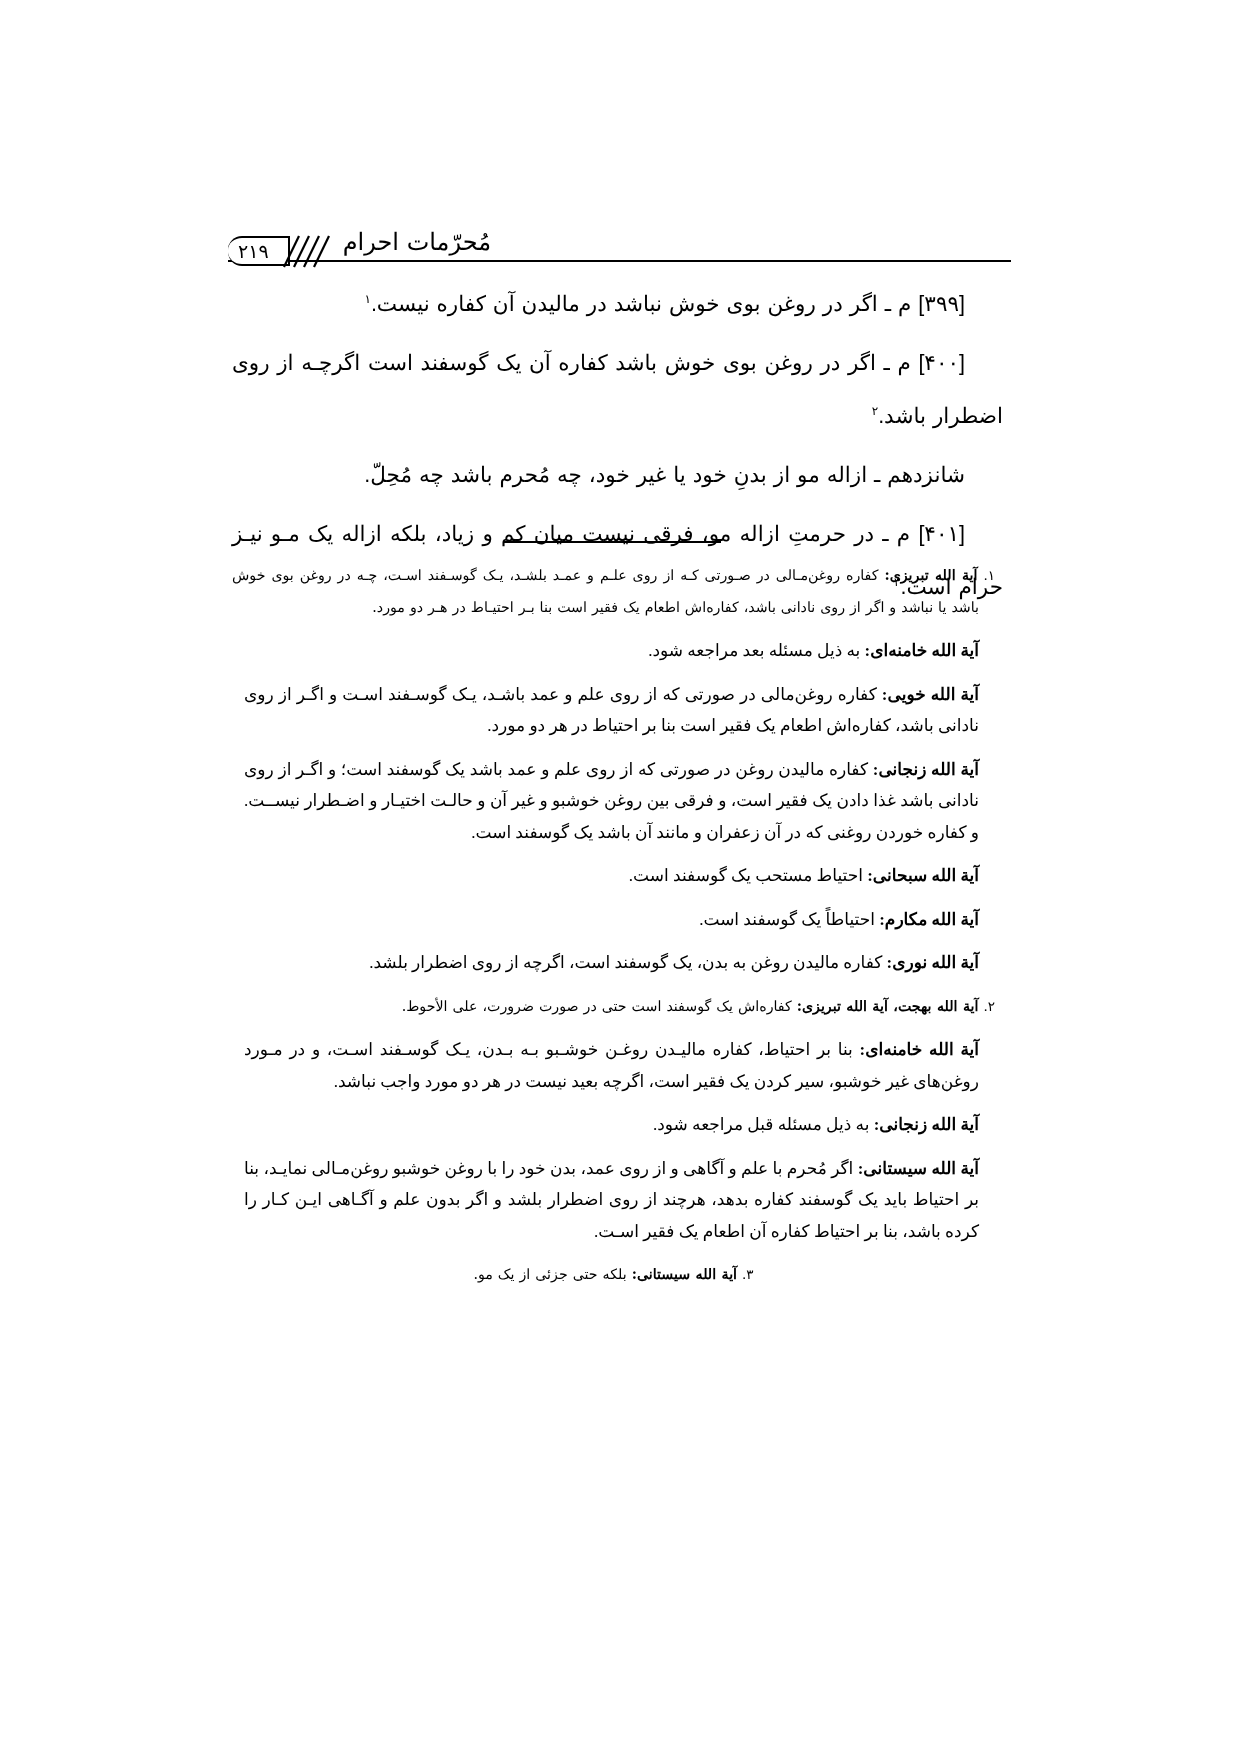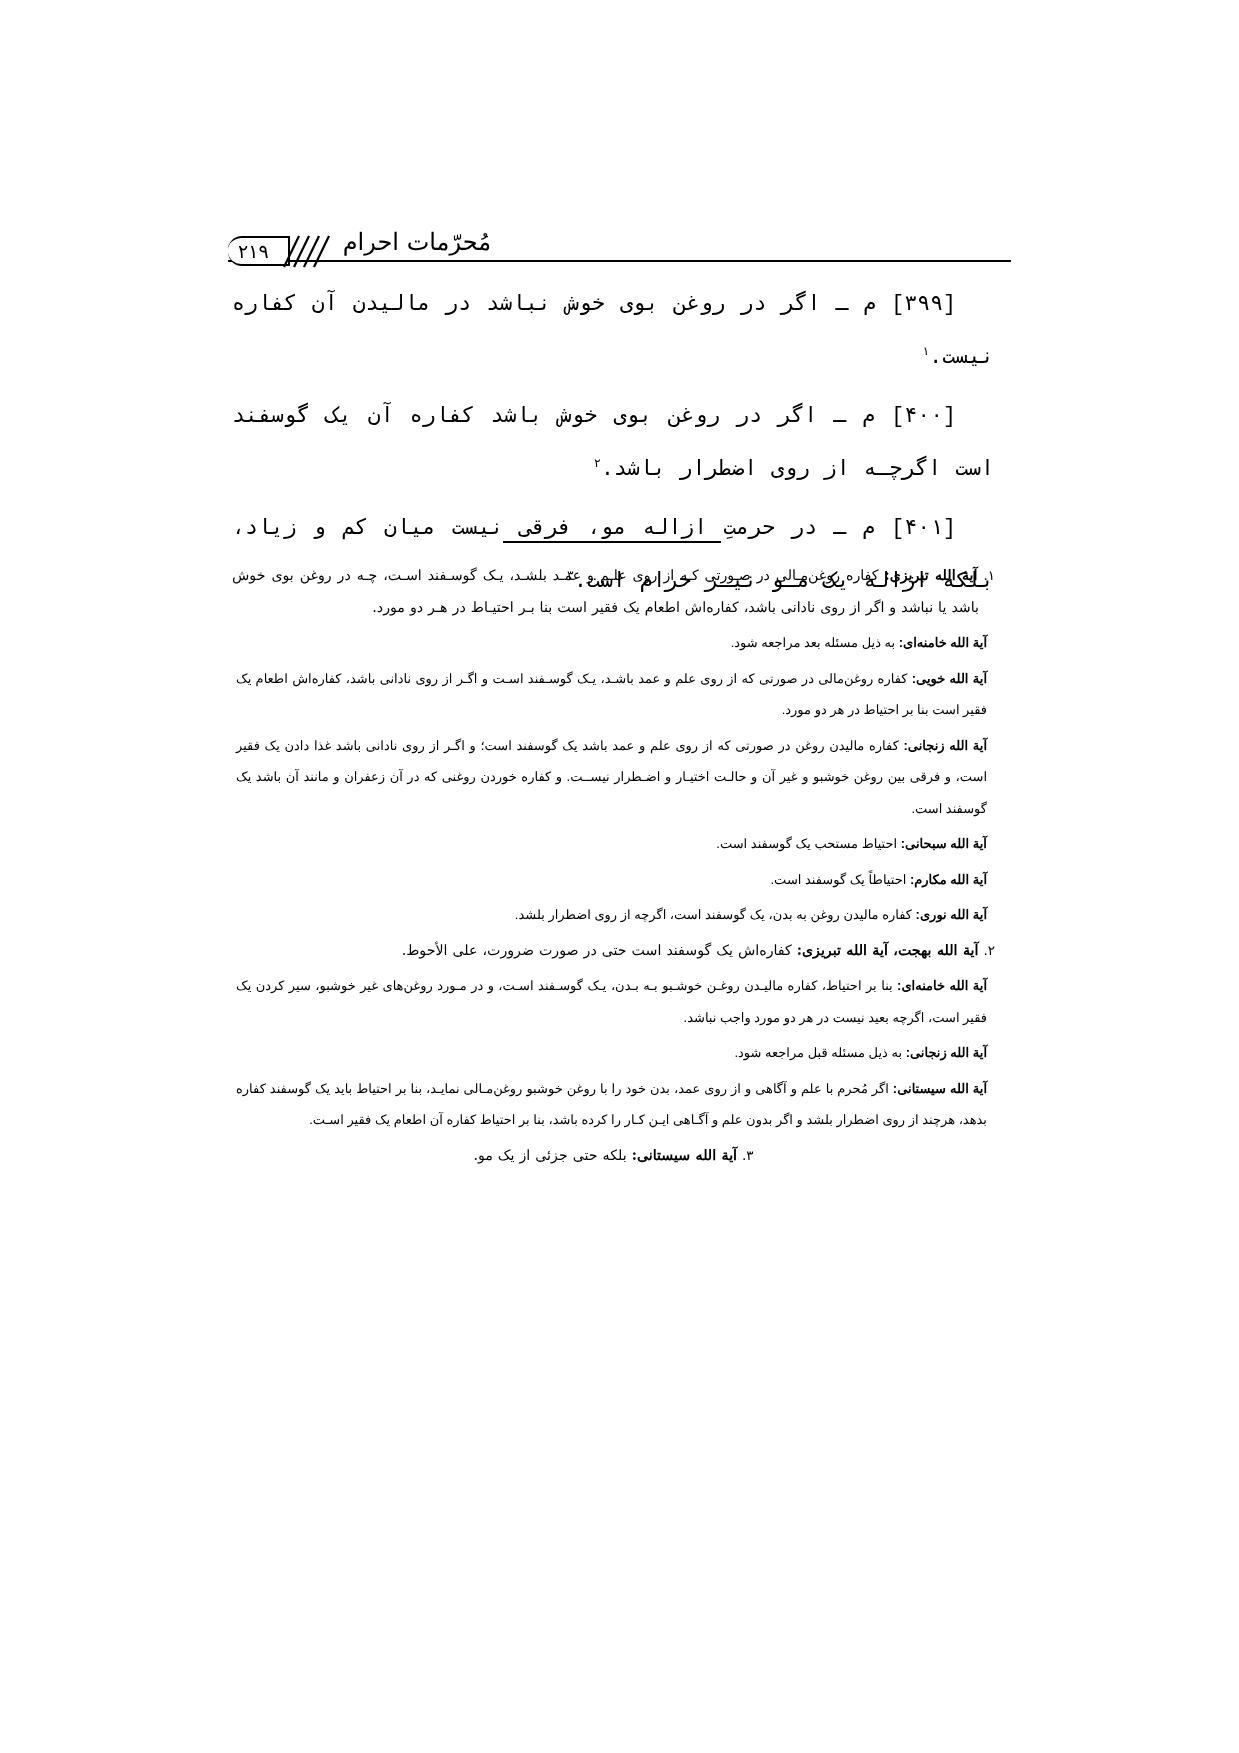--- a/index.html
+++ b/index.html
@@ -87,24 +87,24 @@
   .body-block {
     position: absolute;
     top: 278px;
     right: 232px;
     left: 232px;
     direction: rtl;
     text-align: justify;
     text-justify: inter-word;
   }
   .para {
-    font-family: Liberation Mono, monospace;
+    font-family: Liberation Sans, sans-serif;
     font-size: 21.5px;
     line-height: 53px;
-    margin: 0 13px 6px 0;
+    margin: 0 4px 6px 0;
     text-align: justify;
     text-align-last: right;
     word-spacing: 1px;
   }
   .para.ind {
     text-indent: 38px;
   }
   .para .sup {
     font-size: 12px;
     vertical-align: super;
@@ -139,24 +139,24 @@
     padding-right: 16px;
     text-indent: -16px;
   }
   .fn .marker {
     font-size: 13.5px;
   }
   .fn b {
     font-weight: bold;
   }
   .fn-sub {
-    font-family: Liberation Sans, sans-serif;
-    font-size: 13px;
+    font-family: Liberation Serif, serif;
+    font-size: 17px;
     line-height: 31.5px;
-    margin: 4px;
+    margin: 12px;
     padding-right: 16px;
     text-align: justify;
     text-align-last: right;
   }
 </style>
 </head>
 <body>
 
 <div id="page">
 
@@ -173,20 +173,21 @@
           <path d="M24 33 L39 2"></path>
           <path d="M34 33 L49 2"></path>
         </g>
       </svg>
     </div>
   </div>
 
   <div class="body-block">
     <p class="para ind"><span>[۳۹۹] م ـ اگر در روغن بوی خوش نباشد در مالیدن آن کفاره نیست.</span><span class="sup">۱</span></p>
     <p class="para ind"><span>[۴۰۰] م ـ اگر در روغن بوی خوش باشد کفاره آن یک گوسفند است اگرچـه از روی اضطرار باشد.</span><span class="sup">۲</span></p>
+    <p class="para ind"><span>شانزدهم ـ ازاله مو از بدنِ خود یا غیر خود، چه مُحرم باشد چه مُحِلّ.</span></p>
     <p class="para ind"><span>[۴۰۱] م ـ در حرمتِ ازاله مو، فرقی نیست میان کم و زیاد، بلکه ازاله یک مـو نیـز حرام است.</span><span class="sup">۳</span></p>
   </div>
 
   <div class="fn-rule"></div>
 
   <div class="footnotes">
 
     <p class="fn hang"><span class="marker">۱.</span> <b>آیة الله تبریزی:</b><span> کفاره روغن‌مـالی در صـورتی کـه از روی علـم و عمـد بلشـد، یـک گوسـفند اسـت، چـه در روغن بوی خوش باشد یا نباشد و اگر از روی نادانی باشد، کفاره‌اش اطعام یک فقیر است بنا بـر احتیـاط در هـر دو مورد.</span></p>
     <p class="fn-sub"><b>آیة الله خامنه‌ای:</b><span> به ذیل مسئله بعد مراجعه شود.</span></p>
     <p class="fn-sub"><b>آیة الله خویی:</b><span> کفاره روغن‌مالی در صورتی که از روی علم و عمد باشـد، یـک گوسـفند اسـت و اگـر از روی نادانی باشد، کفاره‌اش اطعام یک فقیر است بنا بر احتیاط در هر دو مورد.</span></p>

